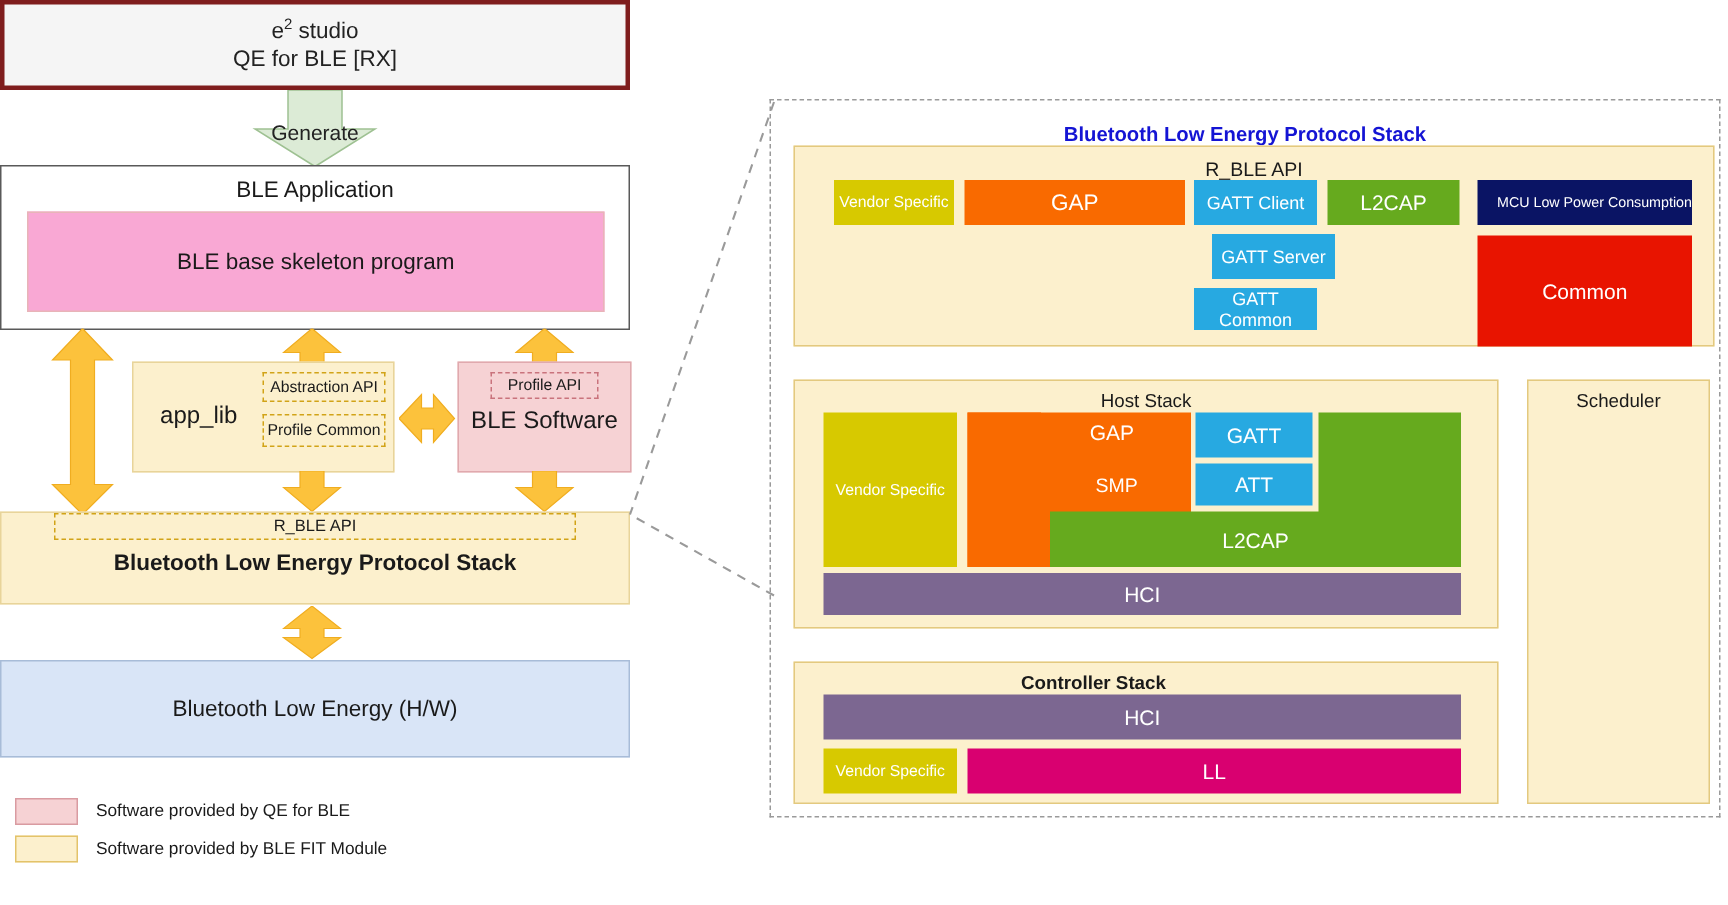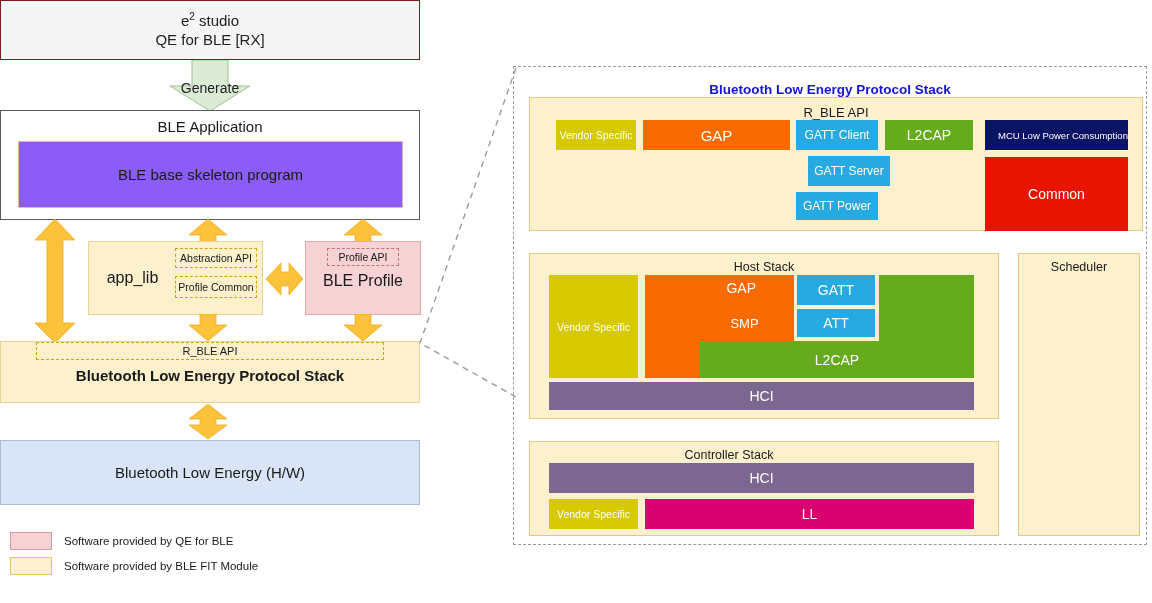--- a/index.html
+++ b/index.html
@@ -7,38 +7,38 @@
     font-family:"Liberation Sans","DejaVu Sans",sans-serif;
     width:1152px;height:603px;position:relative;overflow:hidden;
     color:#1a1a1a;
   }
   .abs{position:absolute;box-sizing:border-box;}
   .ctr{display:flex;align-items:center;justify-content:center;text-align:center;}
 
   
   #tool-box{
     left:0;top:0;width:420px;height:60px;
-    background:#f5f5f5;border:1px solid #7f1d1d;
+    background:#f5f5f5;border:3px solid #7f1d1d;
     flex-direction:column;line-height:1.25;font-size:15px;color:#222;
   }
   #tool-box sup{font-size:10px;vertical-align:super;}
 
   #generate-arrow{left:167px;top:60px;width:86px;height:52px;}
   #generate-label{
     left:167px;top:78px;width:86px;height:20px;font-size:14px;color:#222;
   }
 
   #app-box{
     left:0;top:110px;width:420px;height:110px;
     background:#ffffff;border:1px solid #595959;
   }
   #app-title{left:0;top:116px;width:420px;height:20px;font-size:15px;}
   #app-inner{
     left:18px;top:141px;width:385px;height:67px;
-    background:#8b5cf6;border:1px solid #e8b4b8;font-size:15px;
+    background:#f9a8d4;border:1px solid #e8b4b8;font-size:15px;
   }
 
   #applib-box{
     left:88px;top:241px;width:175px;height:74px;
     background:#fcf0cd;border:1px solid #e8d49a;
   }
   #applib-label{left:95px;top:266px;width:75px;height:24px;font-size:16px;}
   #abstraction-api{
     left:175px;top:248px;width:82px;height:20px;
     border:1px dashed #d1a318;font-size:10.5px;color:#1a1a1a;
@@ -138,21 +138,21 @@
   #b-gap2-leftcol{left:645px;top:275px;width:49px;height:103px;}
   #b-smp{left:700px;top:309px;width:89px;height:28px;font-size:13px;}
   #b-gatt2{left:797px;top:275px;width:78px;height:30px;font-size:14px;}
   #b-att{left:797px;top:309px;width:78px;height:28px;font-size:14px;}
   #b-l2cap2{left:700px;top:341px;width:274px;height:37px;font-size:14px;}
   #b-l2cap2r{left:879px;top:275px;width:95px;height:70px;}
   #b-hci1{left:549px;top:382px;width:425px;height:28px;font-size:14px;}
 
   
   #grp-ctrl{left:529px;top:441px;width:470px;height:95px;}
-  #ctrl-title{left:529px;top:446px;width:400px;height:18px;font-size:12.5px;}
+  #ctrl-title{left:529px;top:446px;width:400px;height:18px;font-size:12.5px;font-weight:bold;}
   #b-hci2{left:549px;top:463px;width:425px;height:30px;font-size:14px;}
   #b-vendor3{left:549px;top:499px;width:89px;height:30px;font-size:10.5px;}
   #b-ll{left:645px;top:499px;width:329px;height:30px;font-size:14px;}
 
   
   #grp-sched{left:1018px;top:253px;width:122px;height:283px;}
   #sched-title{left:1018px;top:258px;width:122px;height:18px;font-size:12.5px;}
 </style>
 </head>
 <body>
@@ -189,21 +189,21 @@
 <div class="abs ctr" id="applib-label">app_lib</div>
 <div class="abs ctr" id="abstraction-api">Abstraction API</div>
 <div class="abs ctr" id="profile-common">Profile Common</div>
 
 <svg class="abs yarrow" style="left:266px;top:260px;width:38px;height:38px;" viewBox="0 0 38 38" preserveAspectRatio="none">
   <polygon points="0,19 15,3 15,12 23,12 23,3 37,19 23,35 23,26 15,26 15,35" fill="#fcc23c" stroke="#f0ad20" stroke-width="0.8"></polygon>
 </svg>
 
 <div class="abs" id="profile-box"></div>
 <div class="abs ctr" id="profile-api">Profile API</div>
-<div class="abs ctr" id="profile-label">BLE Profile</div>
+<div class="abs ctr" id="profile-label">BLE Software</div>
 
 <svg class="abs yarrow" style="left:188px;top:314px;width:40px;height:28px;" viewBox="0 0 40 28" preserveAspectRatio="none">
   <polygon points="12,0 28,0 28,11 39,11 20,27 1,11 12,11" fill="#fcc23c" stroke="#f0ad20" stroke-width="0.8"></polygon>
 </svg>
 <svg class="abs yarrow" style="left:343px;top:314px;width:40px;height:28px;" viewBox="0 0 40 28" preserveAspectRatio="none">
   <polygon points="12,0 28,0 28,11 39,11 20,27 1,11 12,11" fill="#fcc23c" stroke="#f0ad20" stroke-width="0.8"></polygon>
 </svg>
 
 <div class="abs" id="stack-box"></div>
 <div class="abs ctr" id="rble-api-left">R_BLE API</div>
@@ -233,21 +233,21 @@
 
 <div class="abs" id="right-panel"></div>
 <div class="abs ctr" id="right-title">Bluetooth Low Energy Protocol Stack</div>
 
 <div class="abs group" id="grp-rble"></div>
 <div class="abs ctr group-title" id="rble-title">R_BLE API</div>
 <div class="abs blk c-vendor" id="b-vendor1">Vendor Specific</div>
 <div class="abs blk c-gap" id="b-gap1">GAP</div>
 <div class="abs blk c-gatt" id="b-gattc">GATT Client</div>
 <div class="abs blk c-gatt" id="b-gatts">GATT Server</div>
-<div class="abs blk c-gatt" id="b-gattcm">GATT Power</div>
+<div class="abs blk c-gatt" id="b-gattcm">GATT Common</div>
 <div class="abs blk c-l2cap" id="b-l2cap1">L2CAP</div>
 <div class="abs blk c-mcu" id="b-mcu">MCU Low Power Consumption</div>
 <div class="abs blk c-common" id="b-common">Common</div>
 
 <div class="abs group" id="grp-host"></div>
 <div class="abs ctr group-title" id="host-title">Host Stack</div>
 <div class="abs blk c-vendor" id="b-vendor2">Vendor Specific</div>
 <div class="abs blk c-l2cap" id="b-l2cap2r"></div>
 <div class="abs blk c-gap" id="b-gap2-leftcol"></div>
 <div class="abs blk c-gap" id="b-gap2">GAP</div>

